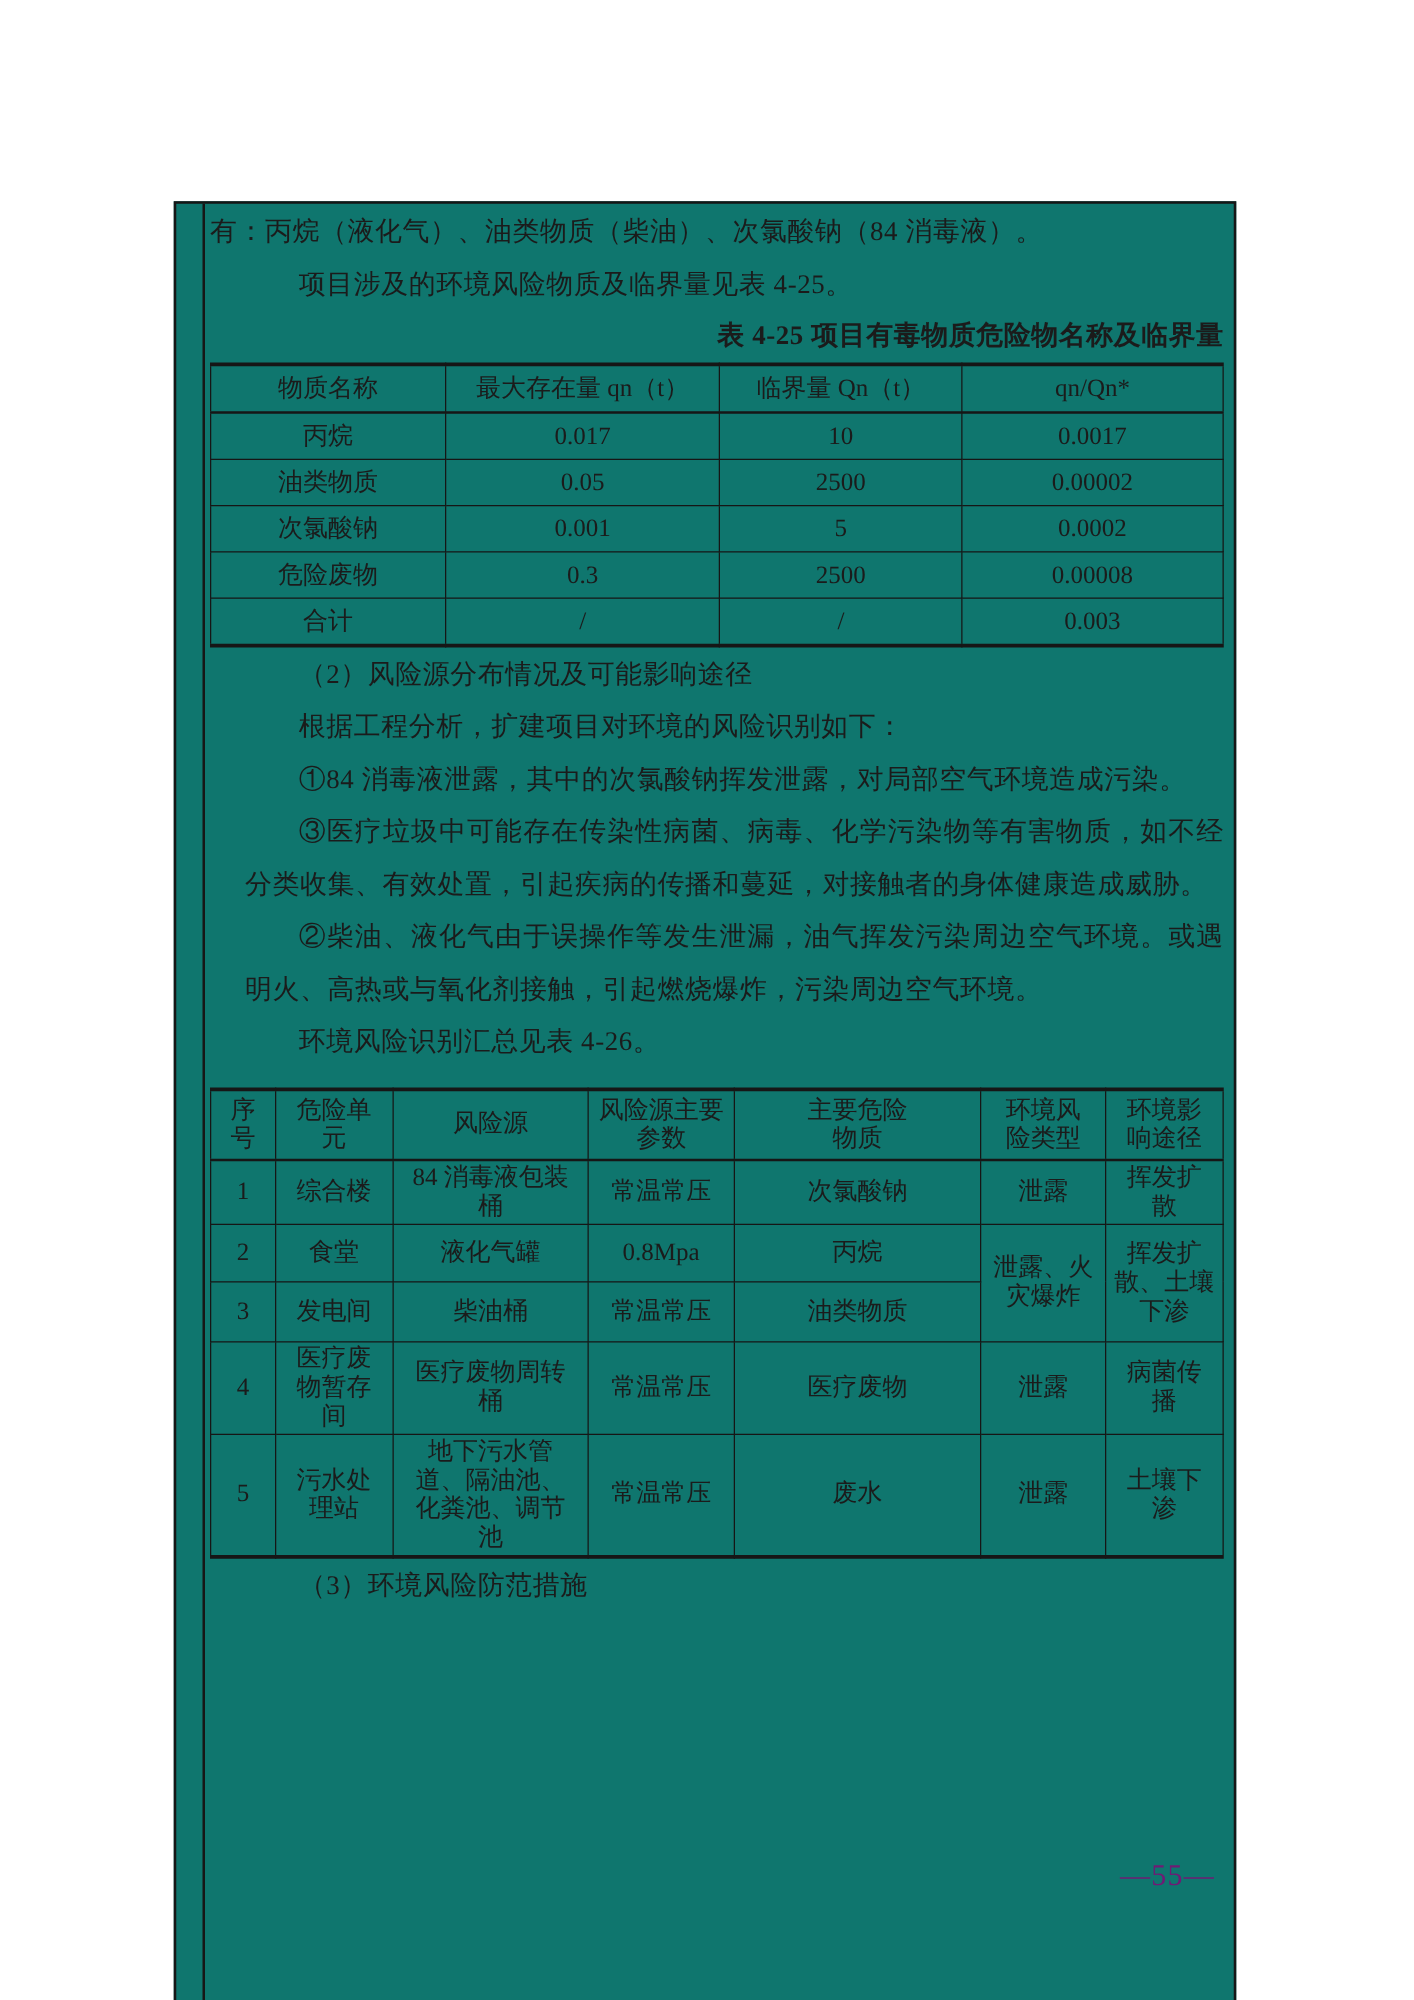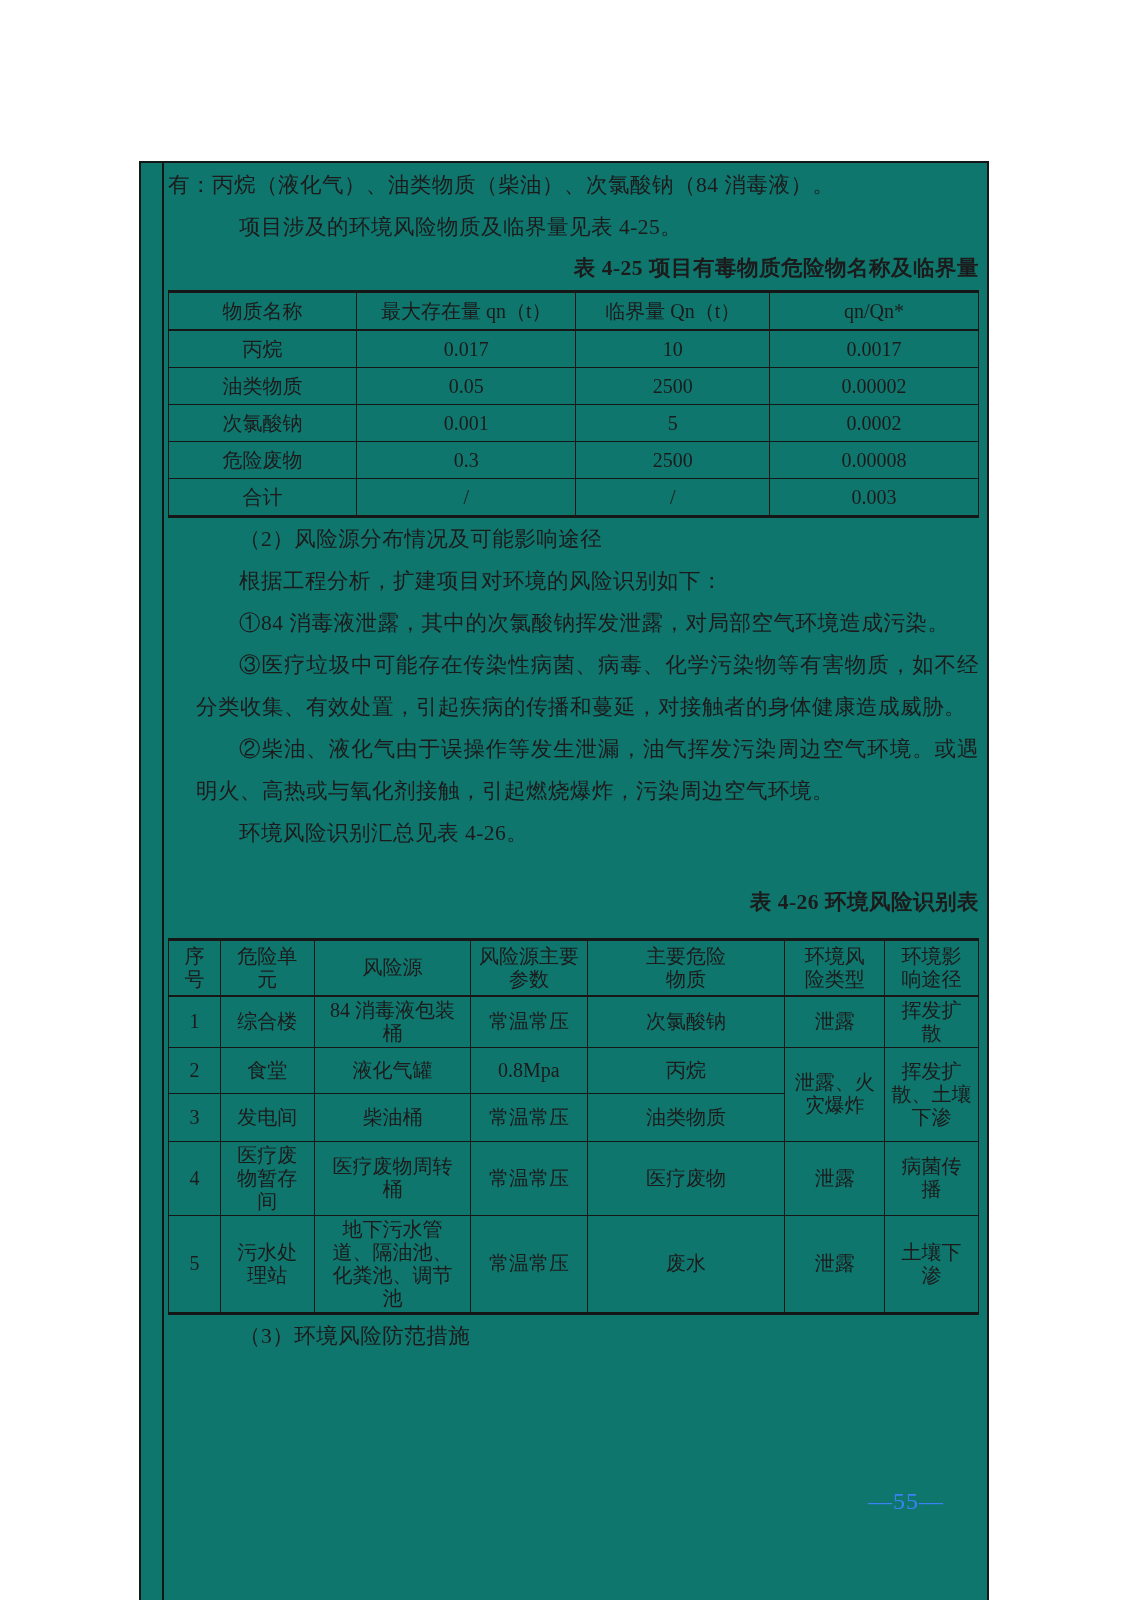--- a/index.html
+++ b/index.html
@@ -79,24 +79,24 @@
   .t2 thead tr { border-bottom:2px solid #161616; }
   tr.rh56 { height:56px; }
   tr.rh49 { height:49px; }
   tr.rh46 { height:46px; }
   tr.rh48 { height:48px; }
   tr.rh63 { height:63px; }
   tr.rh74 { height:74px; }
   .closing { margin-top:2px; }
   .pagenum {
     position:absolute;
-    left:868px; top:1488px;
+    left:896px; top:1488px;
     font-size:24px;
     letter-spacing:1px;
-    color:#3b82f6;
+    color:#701a75;
   }
 </style>
 </head>
 <body>
 
 <div class="frame">
   <div class="gutter"></div>
   <div class="content">
 
     <p class="body-text">有：丙烷（液化气）、油类物质（柴油）、次氯酸钠（84 消毒液）。</p>
@@ -153,21 +153,20 @@
       </tbody>
     </table>
 
     <p class="body-text indent">（2）风险源分布情况及可能影响途径</p>
     <p class="body-text indent">根据工程分析，扩建项目对环境的风险识别如下：</p>
     <p class="body-text indent">①84 消毒液泄露，其中的次氯酸钠挥发泄露，对局部空气环境造成污染。</p>
     <p class="body-text indent">③医疗垃圾中可能存在传染性病菌、病毒、化学污染物等有害物质，如不经分类收集、有效处置，引起疾病的传播和蔓延，对接触者的身体健康造成威胁。</p>
     <p class="body-text indent">②柴油、液化气由于误操作等发生泄漏，油气挥发污染周边空气环境。或遇明火、高热或与氧化剂接触，引起燃烧爆炸，污染周边空气环境。</p>
     <p class="body-text indent">环境风险识别汇总见表 4-26。</p>
 
-    <h3 class="tbl-title second">表 4-26 环境风险识别表</h3>
 
     <table class="t2">
       <colgroup>
         <col style="width:6.4%">
           <col style="width:11.6%">
           <col style="width:19.3%">
           <col style="width:14.4%">
           <col style="width:24.4%">
           <col style="width:12.3%">
           <col style="width:11.6%">

